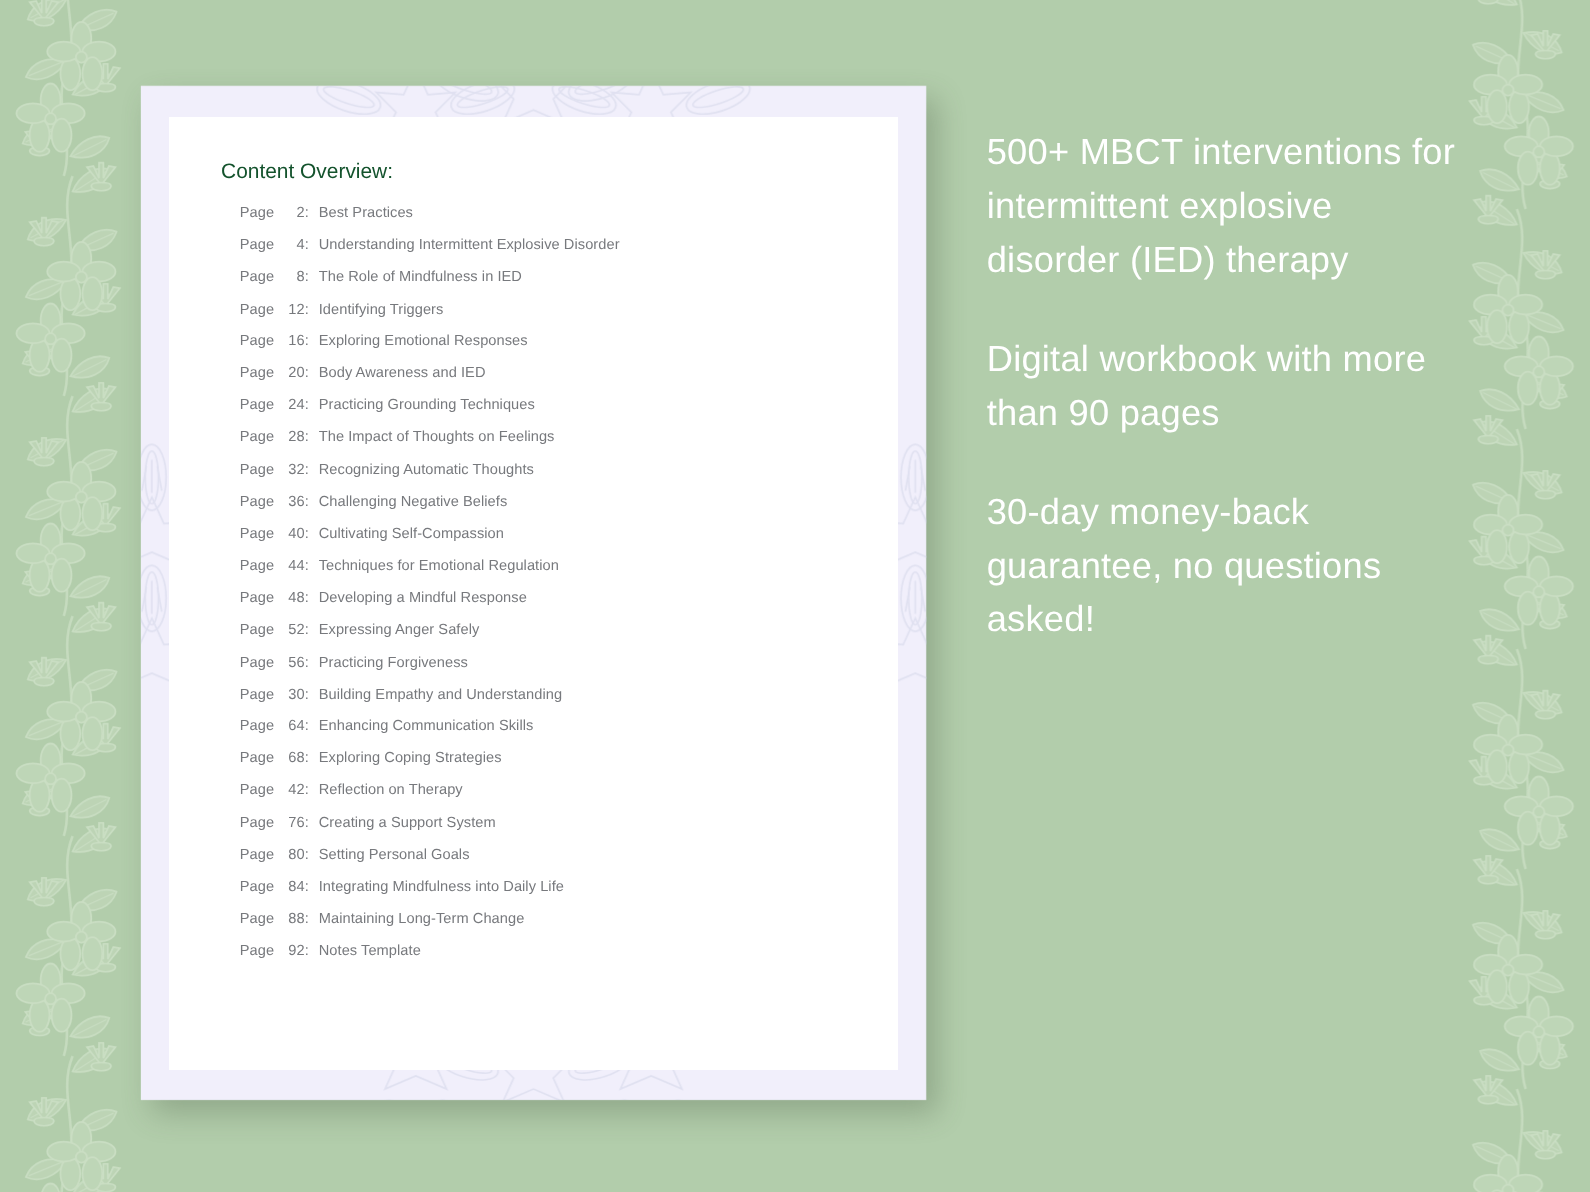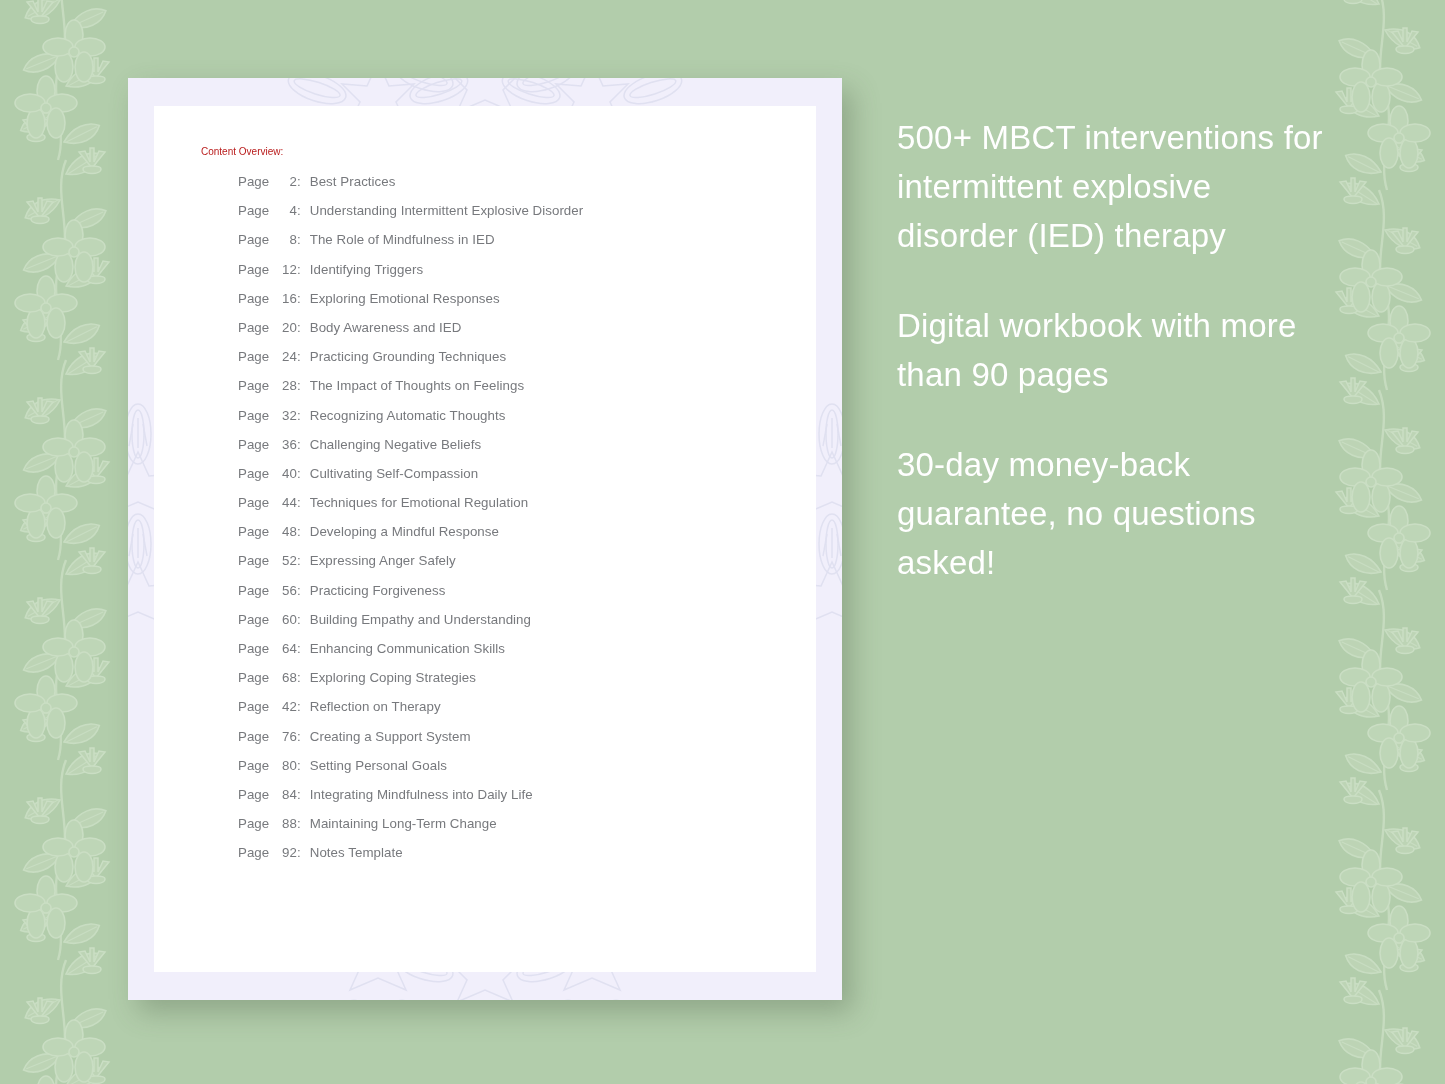--- a/index.html
+++ b/index.html
@@ -49,26 +49,26 @@
     text-align:center;
     color:#5d5f63;
     font-size:21.5px;
     line-height:31px;
     font-weight:400;
     padding-top:39px;
     letter-spacing:.1px;
   }
 
   .overview-label {
-    color:#b91c1c;
-    font-size:10px;
+    color:#14532d;
+    font-size:19px;
     margin:40px 0 0 47px;
   }
 
-  .toc { margin:17px 0 0 84px; }
+  .toc { margin:17px 0 0 64px; }
 
   .toc-row {
     display:flex;
     align-items:baseline;
     font-size:13.3px;
     color:#77797d;
     height:29.2px;
     letter-spacing:.05px;
   }
   .toc-row .pg-word { }
@@ -295,21 +295,21 @@
           <span class="pg-title">Expressing Anger Safely</span>
         </div>
         <div class="toc-row">
           <span class="pg-word">Page&nbsp;</span>
           <span class="pg-num">56</span>
           <span class="pg-colon">:</span>
           <span class="pg-title">Practicing Forgiveness</span>
         </div>
         <div class="toc-row">
           <span class="pg-word">Page&nbsp;</span>
-          <span class="pg-num">60</span>
+          <span class="pg-num">30</span>
           <span class="pg-colon">:</span>
           <span class="pg-title">Building Empathy and Understanding</span>
         </div>
         <div class="toc-row">
           <span class="pg-word">Page&nbsp;</span>
           <span class="pg-num">64</span>
           <span class="pg-colon">:</span>
           <span class="pg-title">Enhancing Communication Skills</span>
         </div>
         <div class="toc-row">

